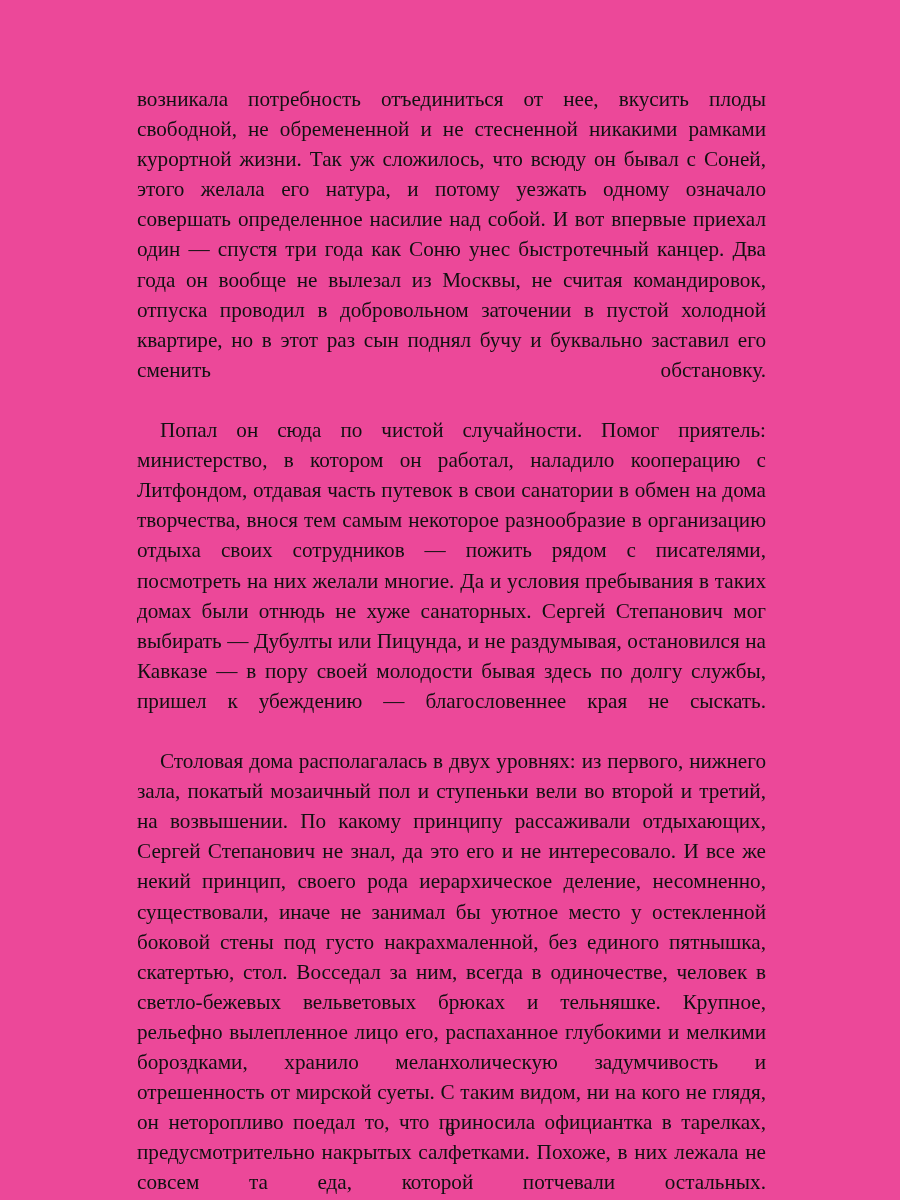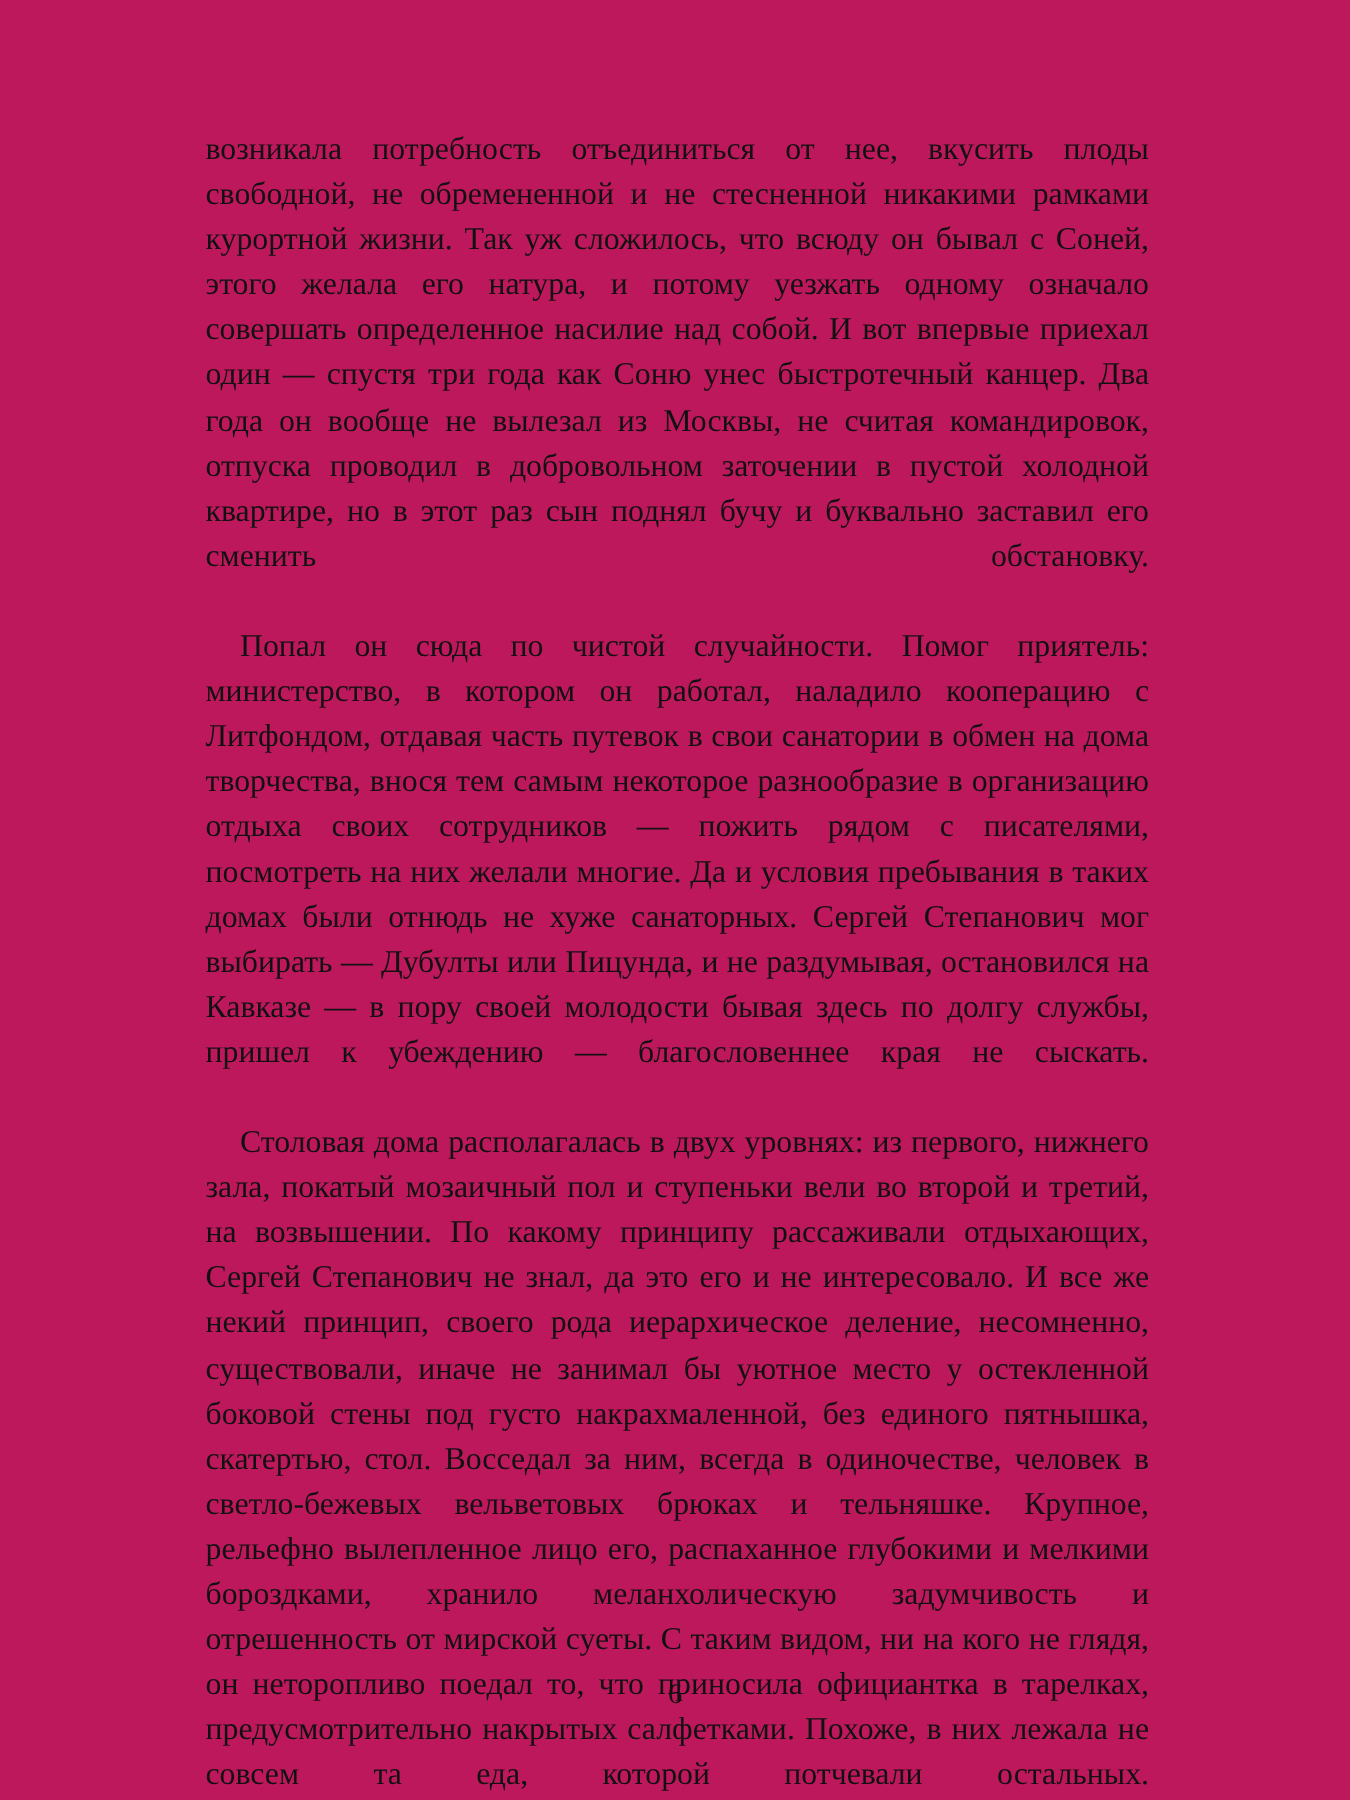--- a/index.html
+++ b/index.html
@@ -6,21 +6,21 @@
   html, body {
     margin: 0;
     padding: 0;
     background: #ffffff;
   }
 
   .page {
     position: relative;
     width: 900px;
     height: 1200px;
-    background: #be185d;
+    background: #ec4899;
     overflow: hidden;
     box-sizing: border-box;
   }
 
   .text-block {
     position: absolute;
     left: 137px;
     top: 84px;
     width: 629px;
     font-family: "Liberation Serif", "DejaVu Serif", serif;

